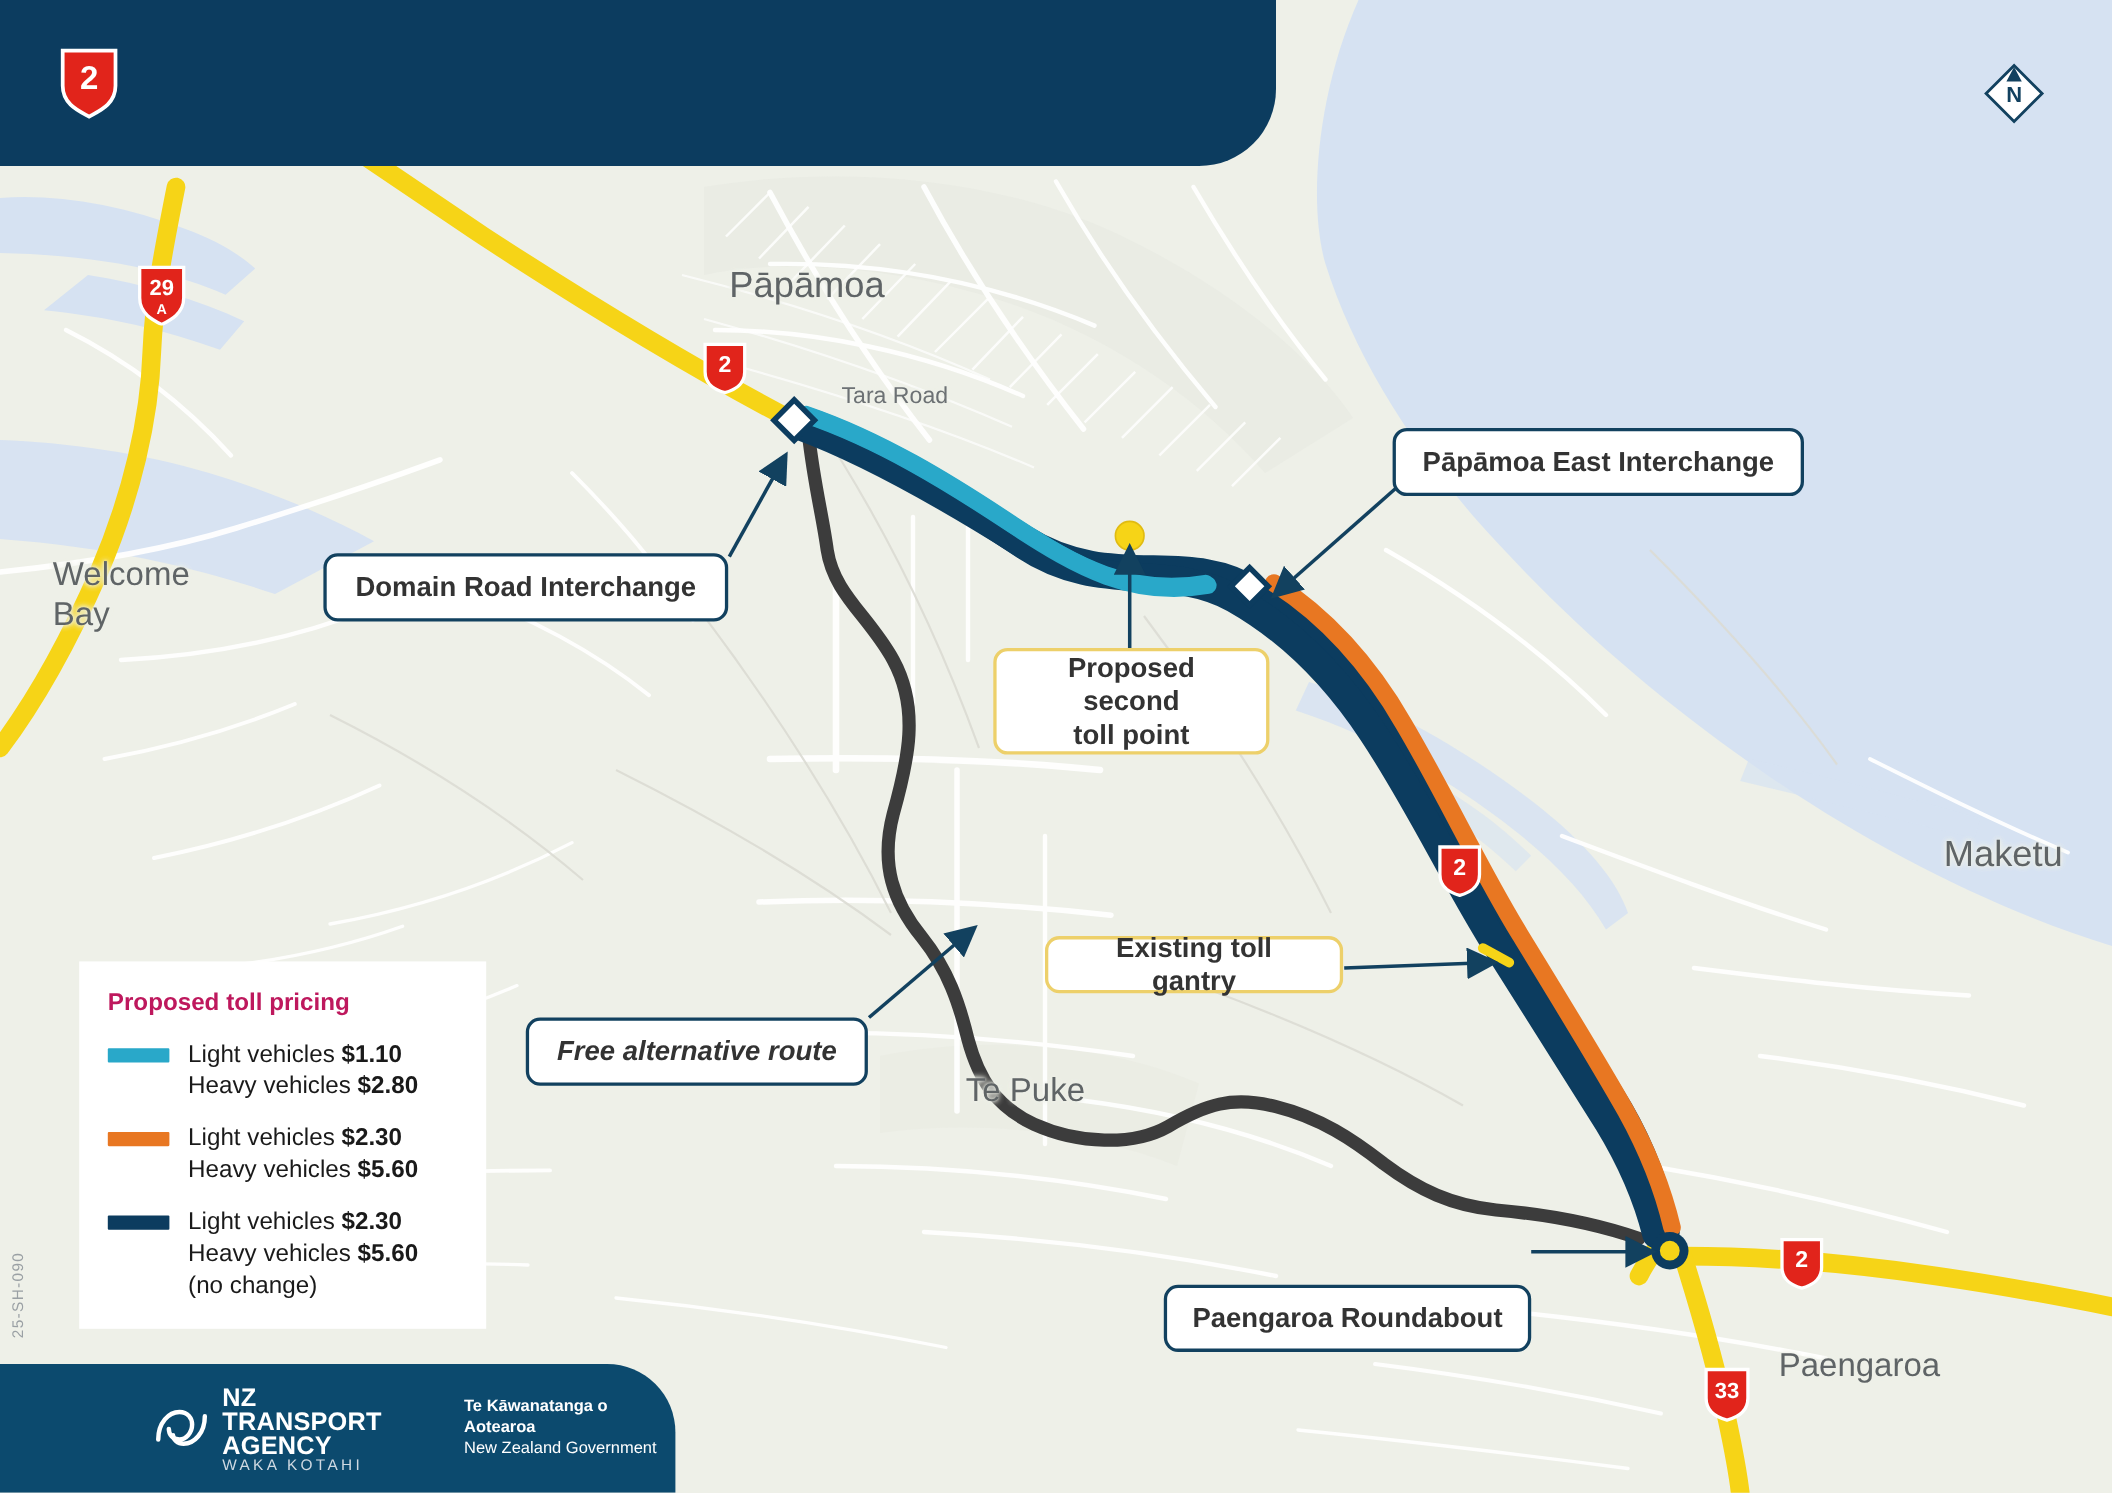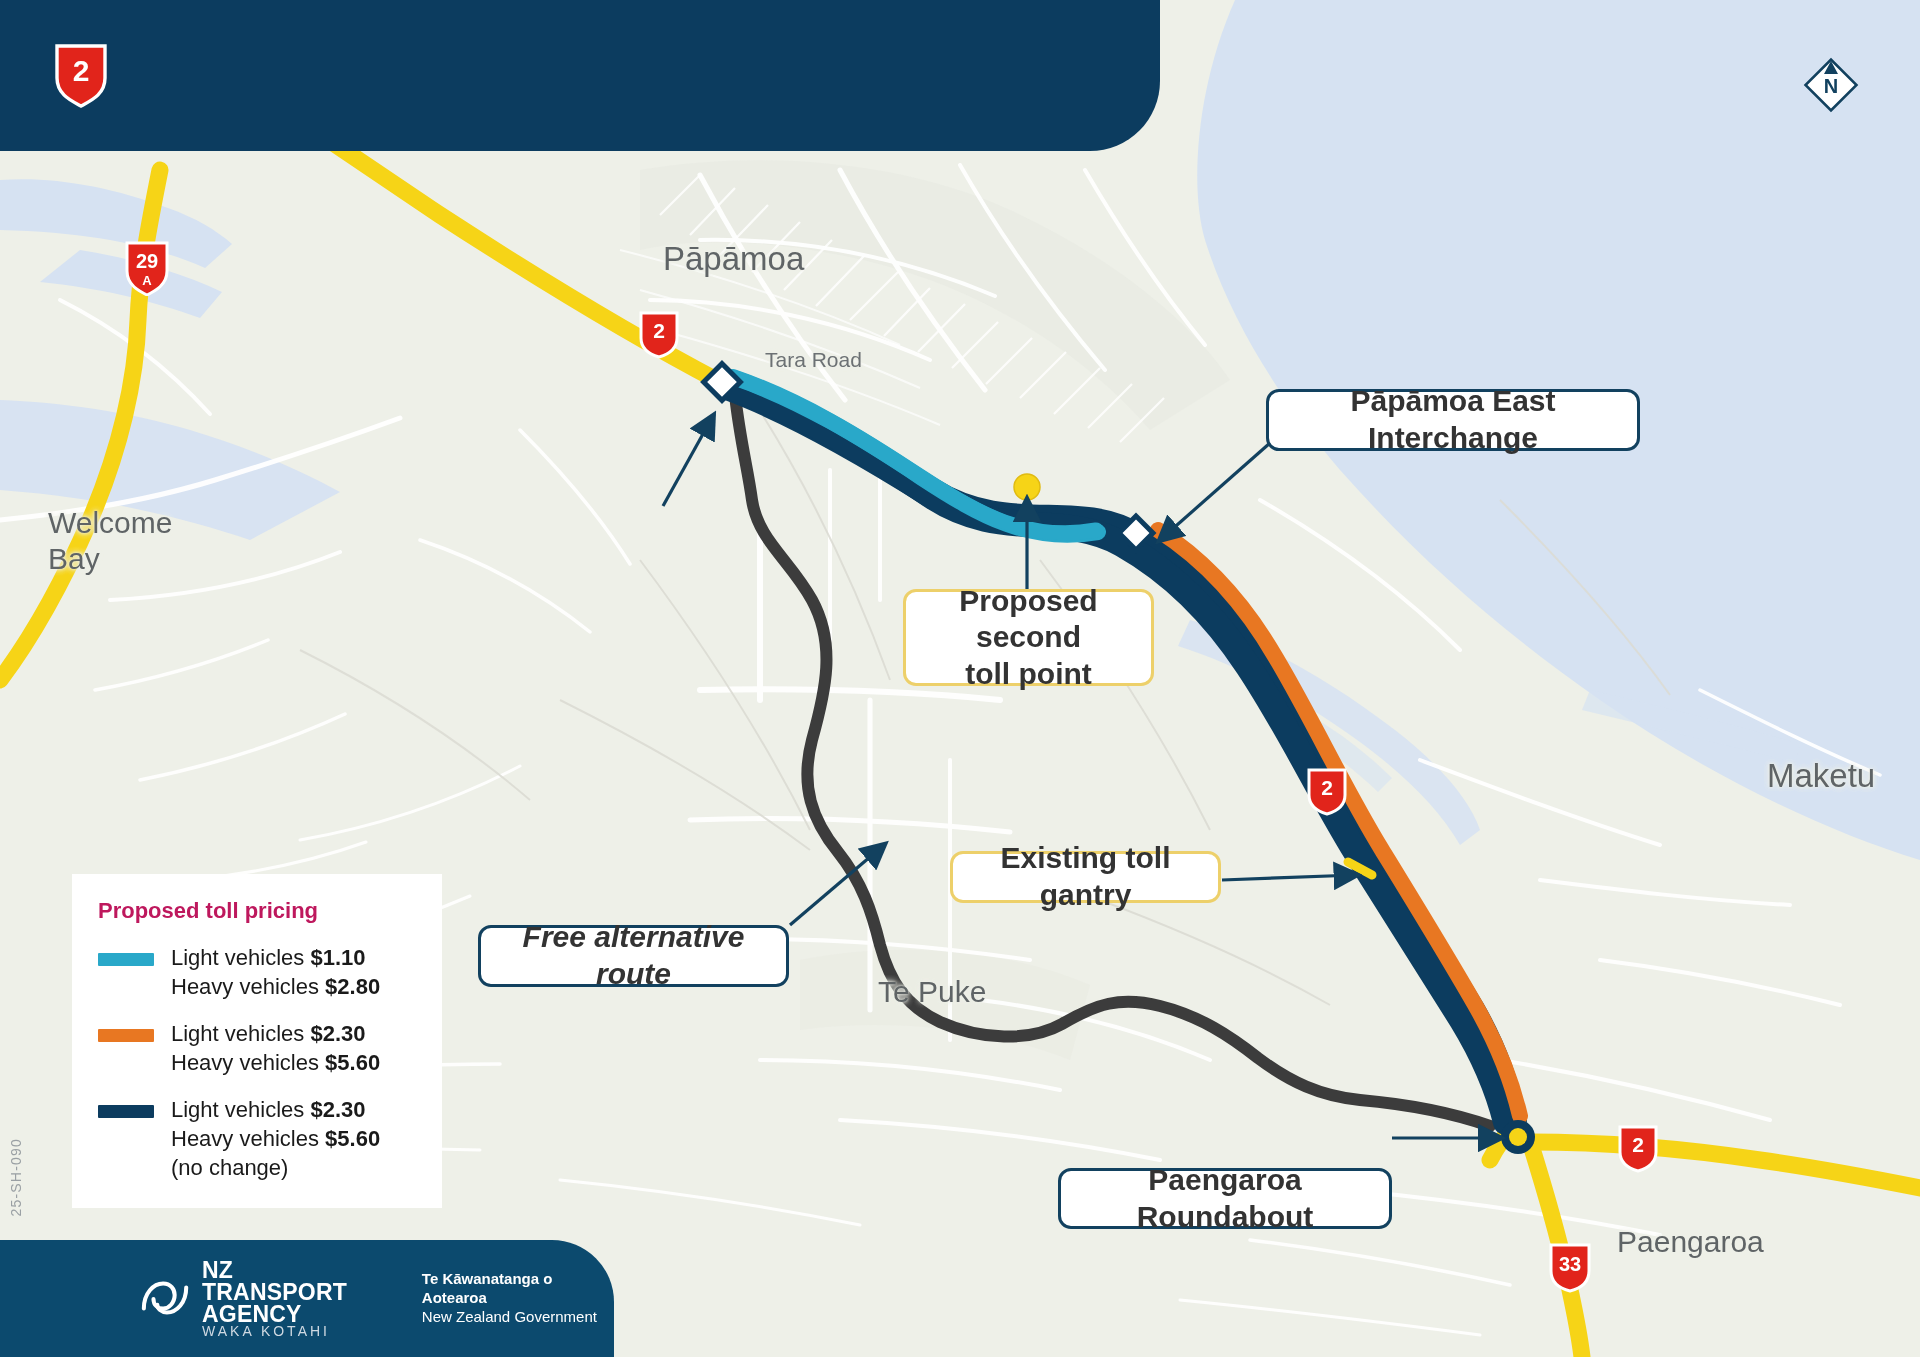--- a/index.html
+++ b/index.html
@@ -42,21 +42,21 @@
   }
 
   
   .callout{
     position:absolute;z-index:30;
     background:#ffffff;
     border:3px solid #12415f;
     border-radius:13px;
     color:#333333;
     font-weight:700;
-    font-size:30px;
+    font-size:25px;
     line-height:1.22;
     display:flex;align-items:center;justify-content:center;
     text-align:center;
     padding:13px 22px;
     box-sizing:border-box;
     white-space:pre-line;
   }
   .callout.gold{border-color:#edd06a;}
 
   
@@ -345,20 +345,21 @@
   </div>
 
   <div class="place lg" style="left:663px;top:240px;">Pāpāmoa</div>
   <div class="place sm" style="left:765px;top:348px;">Tara Road</div>
   <div class="place md" style="left:48px;top:505px;line-height:1.2;">Welcome
 Bay</div>
   <div class="place md" style="left:878px;top:975px;">Te Puke</div>
   <div class="place lg" style="left:1767px;top:757px;">Maketu</div>
   <div class="place md" style="left:1617px;top:1225px;">Paengaroa</div>
 
+  <div class="callout" style="left:294px;top:503px;width:368px;height:62px;">Domain Road Interchange</div>
 
   <div class="callout" style="left:1266px;top:389px;width:374px;height:62px;">Pāpāmoa East Interchange</div>
 
   <div class="callout gold" style="left:903px;top:589px;width:251px;height:97px;">Proposed second
 toll point</div>
 
   <div class="callout gold" style="left:950px;top:851px;width:271px;height:52px;">Existing toll gantry</div>
 
   <div class="callout" style="left:478px;top:925px;width:311px;height:62px;font-style:italic;">Free alternative route</div>
 

